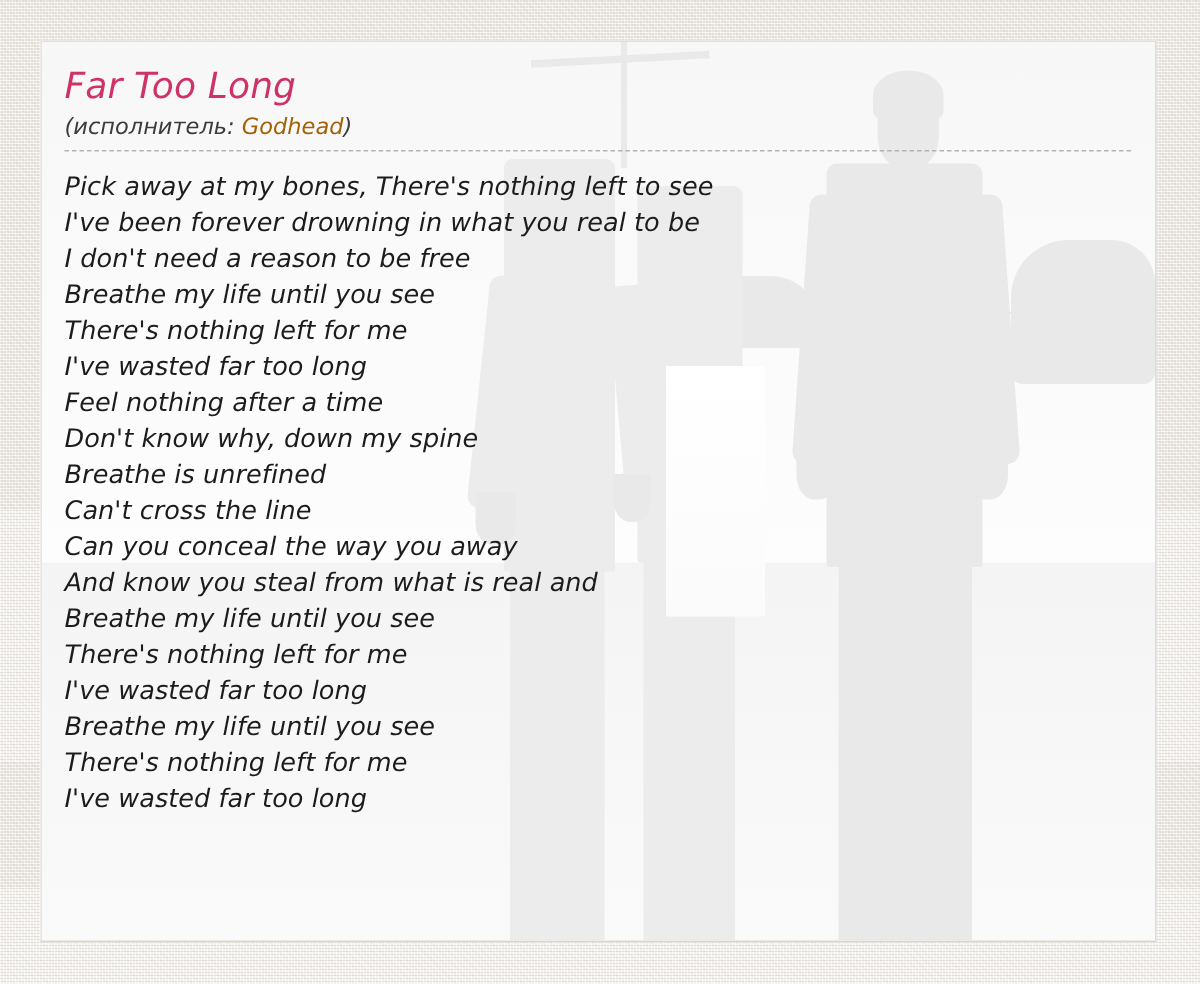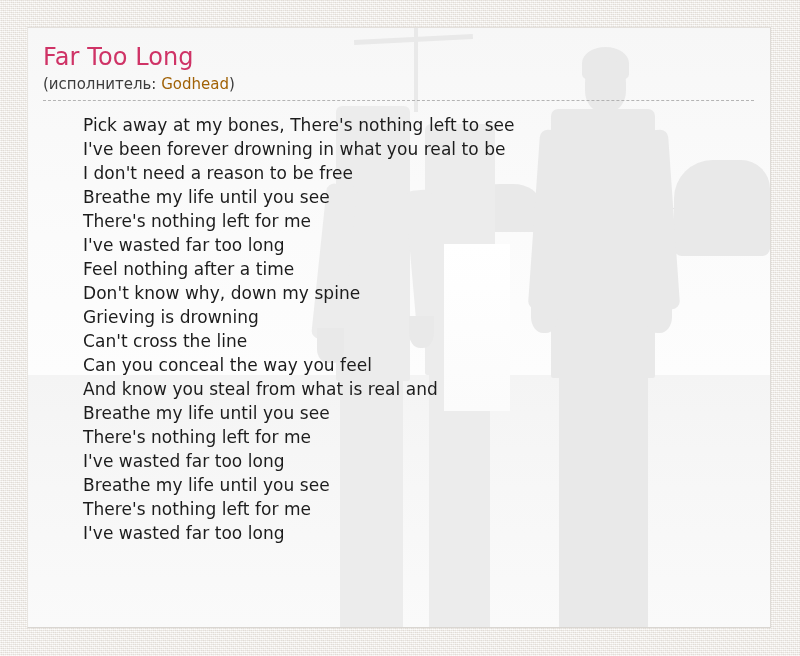--- a/index.html
+++ b/index.html
@@ -19,20 +19,21 @@
     position: relative;
     width: 800px;
     height: 656px;
     box-sizing: border-box;
     background-color: #f1eeea;
     background-image:
       repeating-linear-gradient(0deg,   rgba(255,255,255,0.55) 0px, rgba(255,255,255,0.55) 1px, rgba(214,208,200,0.30) 1px, rgba(214,208,200,0.30) 2px),
       repeating-linear-gradient(90deg,  rgba(255,255,255,0.45) 0px, rgba(255,255,255,0.45) 1px, rgba(209,203,195,0.28) 1px, rgba(209,203,195,0.28) 2px),
       repeating-linear-gradient(45deg,  rgba(255,255,255,0.25) 0px, rgba(255,255,255,0.25) 2px, rgba(200,194,186,0.14) 2px, rgba(200,194,186,0.14) 4px);
     padding: 27px 29px 28px 27px;
+    font-style: italic;
   }
 
   
   #content-card {
     position: relative;
     width: 100%;
     height: 100%;
     box-sizing: border-box;
     background-color: #fdfdfd;
     border-top: 1px solid #e3e0dc;
@@ -143,21 +144,20 @@
     position: relative;
     z-index: 2;
     padding: 12px 16px 0 15px;
   }
   .lyric-line {
     font-size: 17px;
     line-height: 24px;
     color: #1c1c1c;
     white-space: pre;
     letter-spacing: 0.05px;
-    margin-left: 40px;
   }
 </style>
 </head>
 <body>
 
 <div id="page-frame">
   <div id="content-card">
 
     <div id="watermark">
       <div class="wm-sky"></div>
@@ -198,23 +198,23 @@
 
     <div id="lyrics">
         <div class="lyric-line">Pick away at my bones, There's nothing left to see</div>
         <div class="lyric-line">I've been forever drowning in what you real to be</div>
         <div class="lyric-line">I don't need a reason to be free</div>
         <div class="lyric-line">Breathe my life until you see</div>
         <div class="lyric-line">There's nothing left for me</div>
         <div class="lyric-line">I've wasted far too long</div>
         <div class="lyric-line">Feel nothing after a time</div>
         <div class="lyric-line">Don't know why, down my spine</div>
-        <div class="lyric-line">Grieving is drowning</div>
+        <div class="lyric-line">Breathe is unrefined</div>
         <div class="lyric-line">Can't cross the line</div>
-        <div class="lyric-line">Can you conceal the way you feel</div>
+        <div class="lyric-line">Can you conceal the way you away</div>
         <div class="lyric-line">And know you steal from what is real and</div>
         <div class="lyric-line">Breathe my life until you see</div>
         <div class="lyric-line">There's nothing left for me</div>
         <div class="lyric-line">I've wasted far too long</div>
         <div class="lyric-line">Breathe my life until you see</div>
         <div class="lyric-line">There's nothing left for me</div>
         <div class="lyric-line">I've wasted far too long</div>
       </div>
 
   </div>

